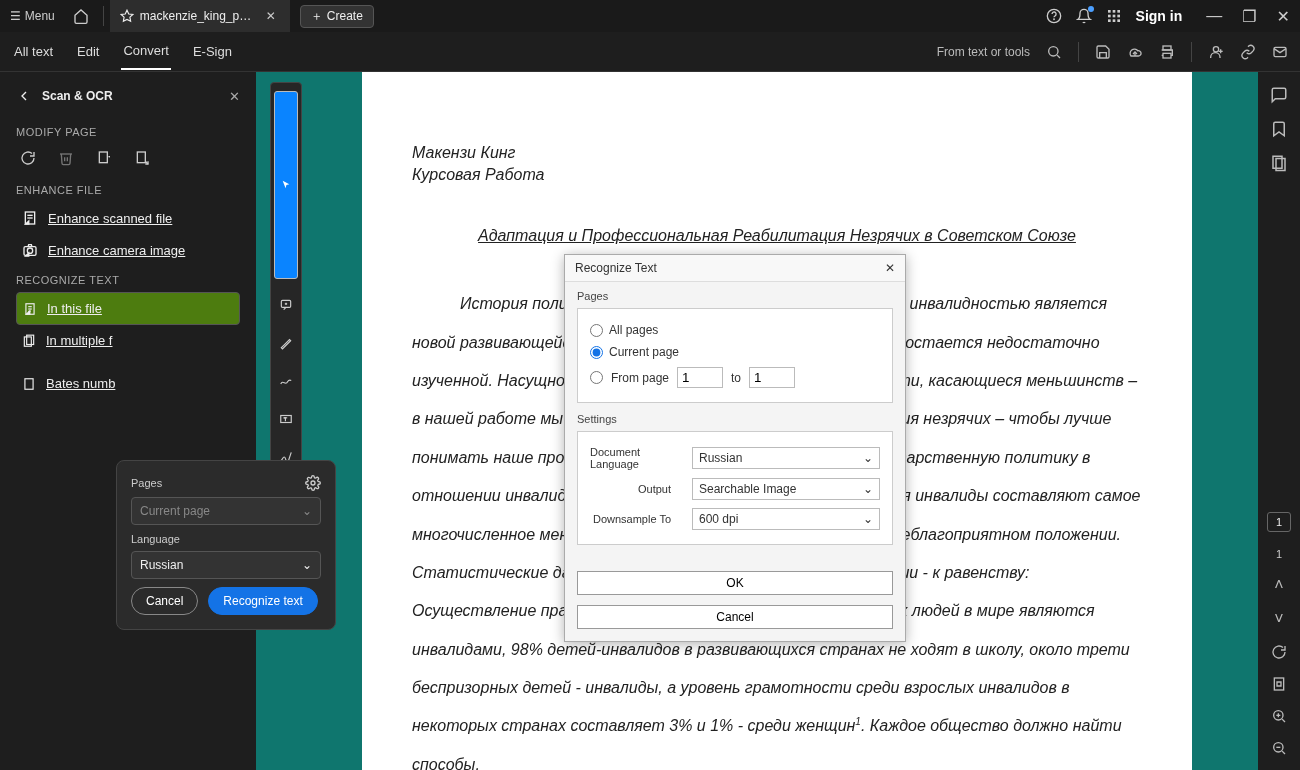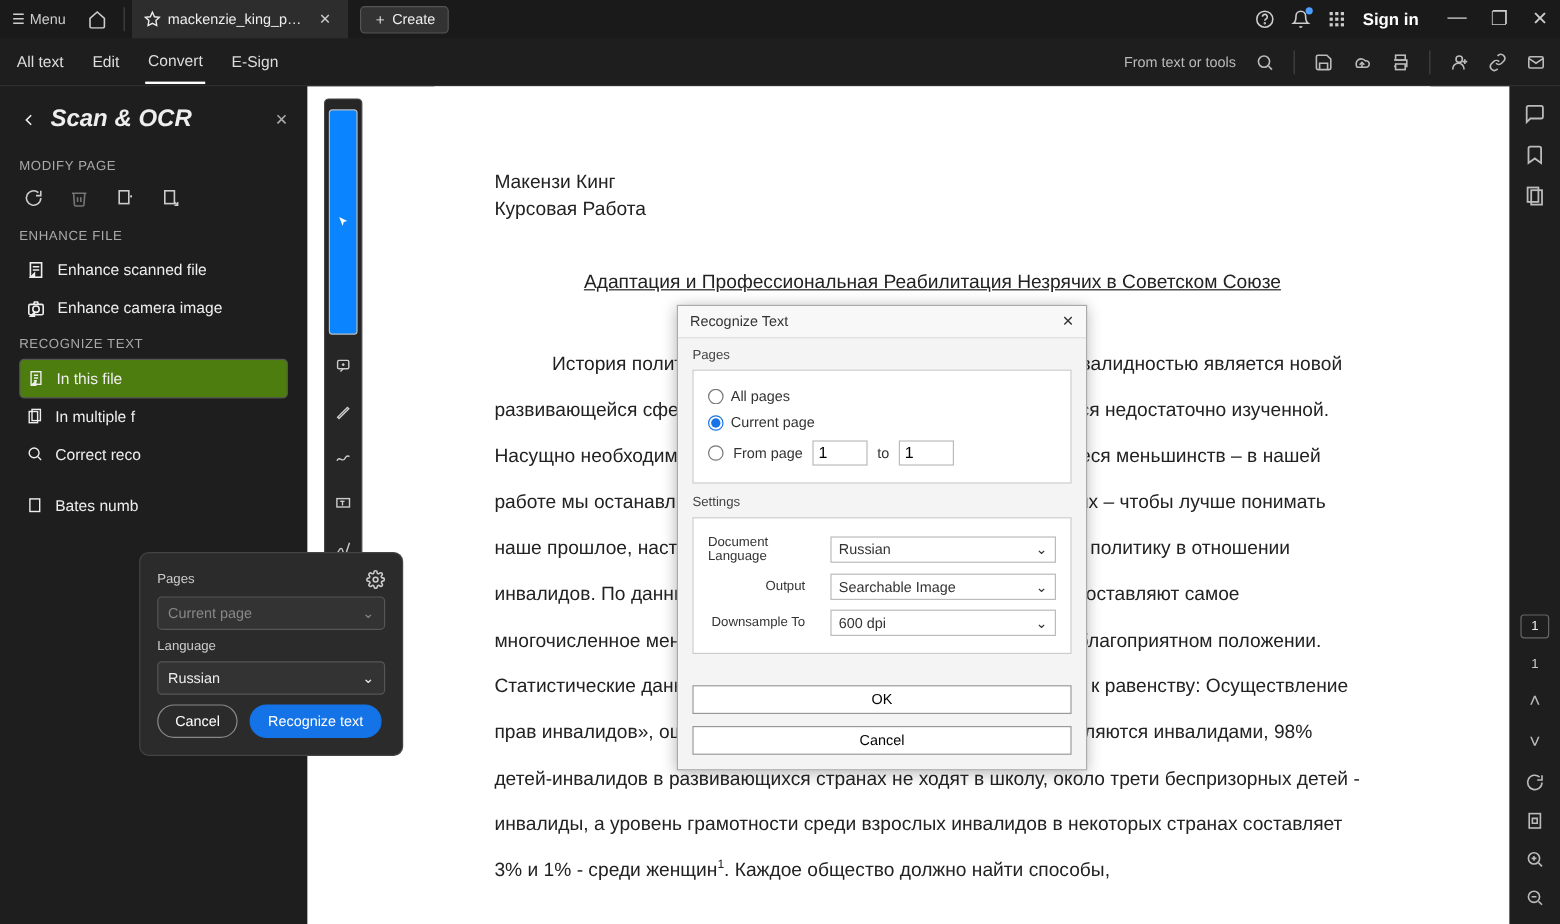--- a/index.html
+++ b/index.html
@@ -22,47 +22,47 @@
   .toolbar .tab-item { cursor:pointer; padding:10px 2px; }
   .toolbar .tab-active { border-bottom:2px solid #fff; }
   .toolbar-right { margin-left:auto; display:flex; align-items:center; gap:16px; color:#bbb; }
   .search-label { font-size:12px; }
   .toolbar-sep { width:1px; height:20px; background:#444; }
 
   
   .sidepanel { position:absolute; left:0; top:72px; width:256px; height:calc(100% - 72px); background:#1e1e1e; color:#eee; padding:10px 16px; font-size:13px;}
   .side-head { display:flex; align-items:center; gap:10px; padding:6px 0 14px; }
   .side-head .back { cursor:pointer; }
-  .side-head .title { font-size:20px; font-weight:600; flex:1;font-style:italic;}
+  .side-head .title { font-size:12px; font-weight:600; flex:1;}
   .side-head .close { cursor:pointer; color:#aaa; }
   .section-label { color:#aaa; font-size:11px; letter-spacing:0.5px; padding:8px 0 6px; }
   .icon-row { display:flex; gap:22px; padding:6px 4px 10px; color:#ccc;}
   .icon-row span { cursor:pointer; }
-  .side-item { display:flex; gap:10px; padding:8px 6px; cursor:pointer; color:#eee; position:relative;}
+  .side-item { display:flex; align-items:center; gap:10px; padding:8px 6px; cursor:pointer; color:#eee; position:relative;text-decoration:underline;}
   .side-item.selected { background:#4d7c0f; border:1px solid #555; border-radius:4px;}
   .caret-sm::after { content:"◢"; font-size:7px; position:absolute; margin-left:2px; bottom:8px;}
 
   
   .popover { position:absolute; left:116px; top:460px; width:220px; background:#2b2b2b; border:1px solid #444; border-radius:8px; padding:14px; color:#eee; font-size:12px;}
   .popover-row { display:flex; align-items:center; justify-content:space-between; margin-bottom:6px;}
   .pop-label { color:#ccc; font-size:11px; }
   .gear { cursor:pointer; color:#ccc; }
   .pop-select { background:#333; border:1px solid #555; border-radius:4px; padding:6px 8px; color:#888; display:flex; justify-content:space-between; align-items:center; margin:6px 0 8px; cursor:pointer;}
   .pop-select.active { color:#eee; }
   .pop-actions { display:flex; gap:10px; margin-top:6px;}
   .btn { border-radius:18px; padding:6px 14px; font-size:12px; cursor:pointer; border:1px solid #888; background:transparent; color:#fff;}
   .btn.primary { background:#1473e6; border-color:#1473e6; }
 
   
   .vtoolbar { position:absolute; left:270px; top:82px; width:32px; background:#262626; border:1px solid #444; border-radius:4px; display:flex; flex-direction:column; align-items:center; gap:14px; padding:8px 0;}
   .vtoolbar .vitm { color:#ccc; cursor:pointer; width:24px; height:24px; display:flex; align-items:center; justify-content:center; font-size:14px;}
   .vtoolbar .vitm.sel { background:#0a84ff; border-radius:3px; color:#fff;}
 
   
-  .docwrap { position:absolute; left:256px; top:72px; right:42px; bottom:0; background:#ffffff; }
+  .docwrap { position:absolute; left:256px; top:72px; right:42px; bottom:0; background:#0f766e;font-style:italic; }
   .page { position:absolute; left:106px; top:0; width:830px; height:100%; background:#fff; padding:70px 50px 0 50px; font-family: Georgia, "Times New Roman", serif; color:#222; font-size:16px; line-height:2.4; }
   .page .auth { line-height:1.4; }
   .page .ttl { text-align:center; text-decoration:underline; margin:30px 0 30px; }
   .page .body { text-indent:48px; text-align:left; }
   .page .body sup { font-size:10px;}
 
   
   .modal { position:absolute; left:564px; top:254px; width:342px; background:#f4f4f4; border:1px solid #aaa; box-shadow:0 2px 12px rgba(0,0,0,0.3); font-size:12px; color:#333;}
   .modal-titlebar { display:flex; justify-content:space-between; align-items:center; padding:6px 10px; background:#f8f8f8; border-bottom:1px solid #ddd;}
   .modal-section { padding:6px 12px 10px; }
@@ -295,29 +295,20 @@
   </div>
   <div class="side-item">
     <span>
         <svg width="14" height="14" viewBox="0 0 24 24" fill="none" stroke="currentColor" stroke-width="2">
           <rect x="4" y="5" width="12" height="16"></rect>
           <rect x="8" y="2" width="12" height="16"></rect>
         </svg>
       </span>
     <span>In multiple f</span>
   </div>
-  <div class="side-item">
-    <span>
-        <svg width="14" height="14" viewBox="0 0 24 24" fill="none" stroke="currentColor" stroke-width="2">
-          <circle cx="11" cy="11" r="7"></circle>
-          <line x1="21" y1="21" x2="16.65" y2="16.65"></line>
-        </svg>
-      </span>
-    <span>Correct reco</span>
-  </div>
   <div style="height:12px"></div>
   <div class="side-item">
     <span>
         <svg width="14" height="14" viewBox="0 0 24 24" fill="none" stroke="currentColor" stroke-width="2">
           <rect x="5" y="3" width="14" height="18"></rect>
         </svg>
       </span>
     <span>Bates numb</span>
   </div>
 </div>

